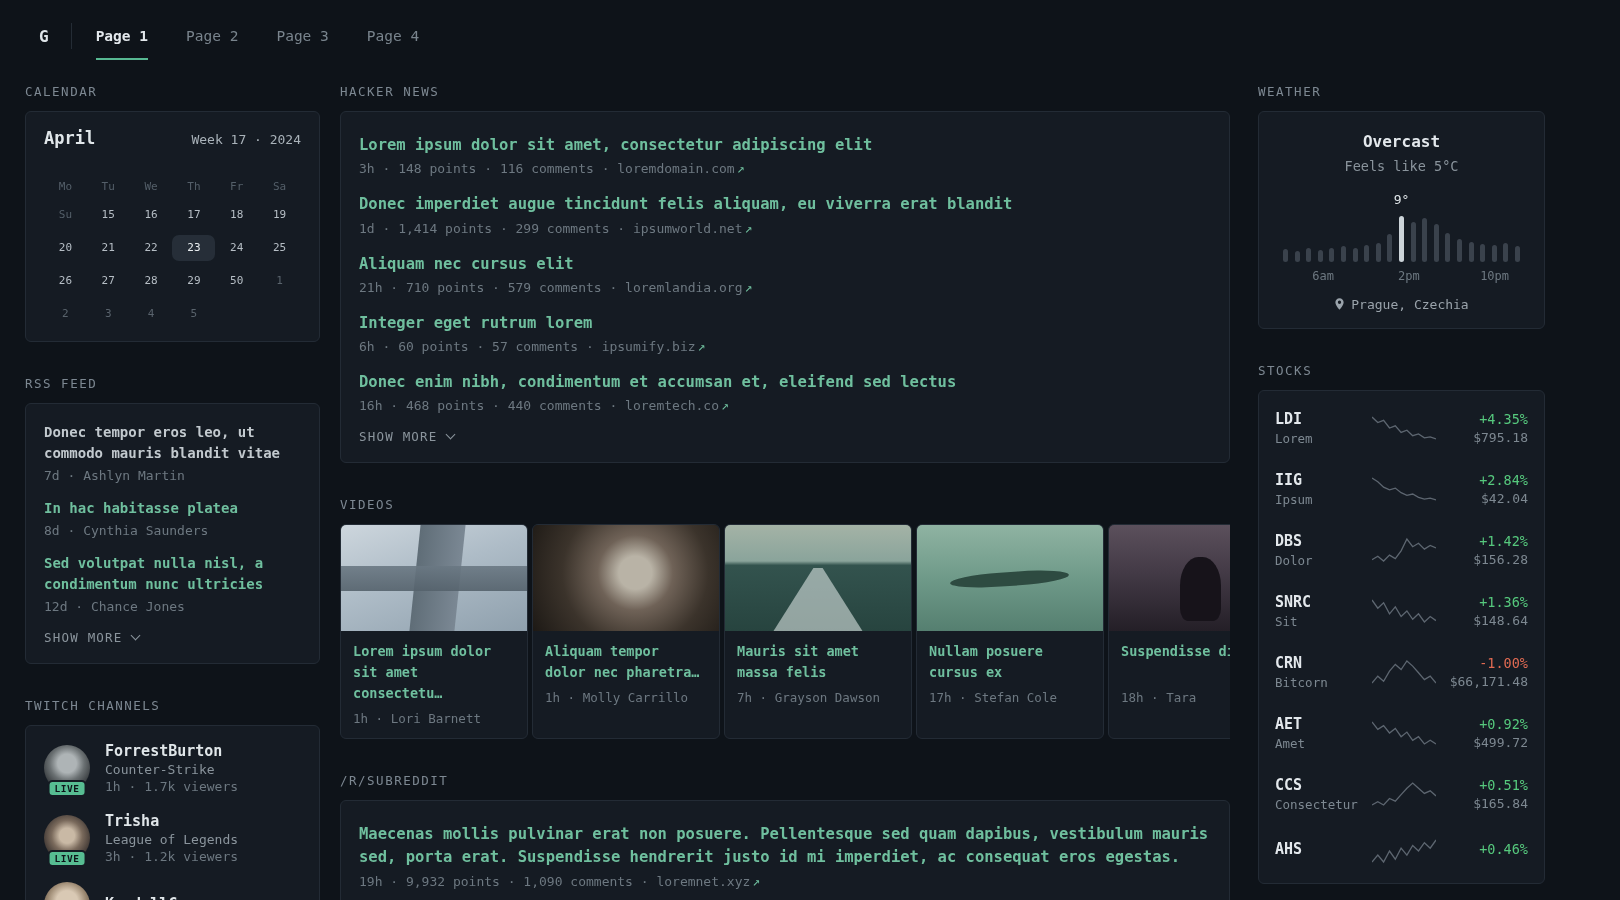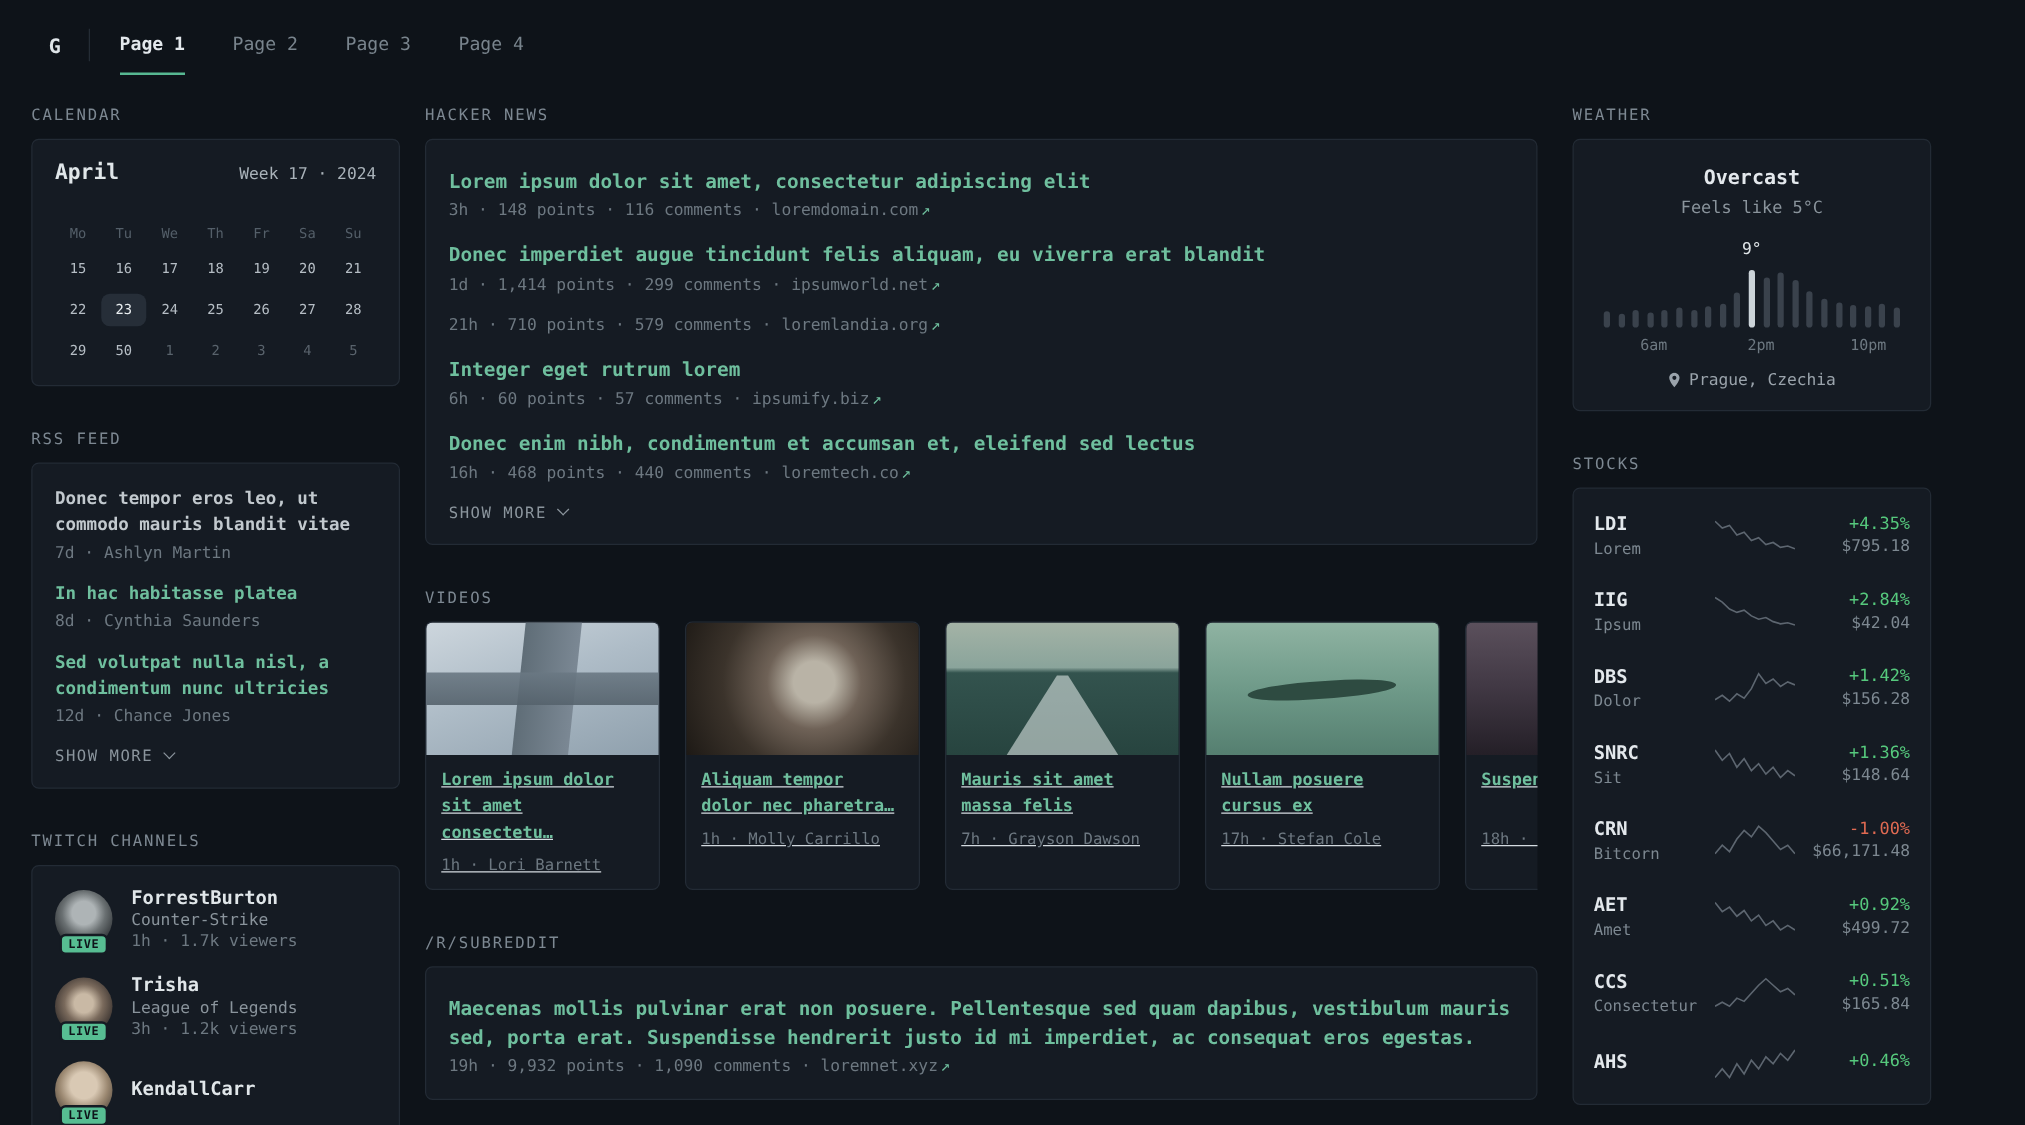--- a/index.html
+++ b/index.html
@@ -27,21 +27,21 @@
   .col-right { width:287px; flex:none; margin-left:8px; }
 
   .wtitle { font-size:12.5px; font-weight:normal; color:#7d8892; letter-spacing:1.5px; margin-bottom:12px; }
   .card { background:#151b23; border:1px solid #232b35; border-radius:6px; }
 
   
   .cal-card { padding:16px 18px 14px; }
   .cal-head { display:flex; justify-content:space-between; align-items:baseline; margin-bottom:32px; }
   .cal-month { font-size:17px; font-weight:bold; color:#e0e6e9; }
   .cal-meta { font-size:13px; color:#a9b2b9; }
-  .cal-grid { display:grid; grid-template-columns:repeat(7,1fr); row-gap:7px; text-align:center; align-items:center; }
+  .cal-grid { display:grid; grid-template-columns:repeat(6,1fr); row-gap:7px; text-align:center; align-items:center; }
   .cal-dow { font-size:11px; color:#545f69; padding-bottom:2px; }
   .cal-day { font-size:11px; color:#b6bec5; height:26px; line-height:26px; border-radius:7px; }
   .cal-day.sel { background:#262e38; color:#e8edef; }
   .cal-day.dim { color:#59636c; }
 
   
   .feed-card { padding:18px; }
   .feed-item + .feed-item { margin-top:15px; }
   .item-title { display:block; color:#6fbf9e; font-size:14px; font-weight:bold; line-height:1.5; cursor:pointer; text-decoration:none; }
   .item-title.muted { color:#c2c9ce; }
@@ -61,21 +61,21 @@
   .avatar { width:46px; height:46px; border-radius:50%; position:relative; flex:none; }
   .avatar-0 { background:radial-gradient(circle at 50% 40%, #aeb4b6 0 26%, #6a7072 48%, #34383b 75%, #202326 100%); }
   .avatar-1 { background:radial-gradient(circle at 50% 45%, #c9b9a5 0 22%, #7a6a5c 45%, #3a3330 75%, #1f1c1a 100%); }
   .avatar-2 { background:radial-gradient(circle at 50% 42%, #d9c9b4 0 30%, #9a8770 55%, #4a4138 85%); }
   .live { position:absolute; left:50%; transform:translateX(-50%); bottom:-6px; background:#57bd92; color:#0e1319; border:2px solid #151b23; border-radius:5px; font-size:9.5px; font-weight:bold; letter-spacing:.5px; padding:1px 5px; }
   .tw-name { font-size:15px; font-weight:bold; color:#e0e6e9; }
   .tw-cat { font-size:13px; color:#8a949c; margin-top:2px; }
   .tw-meta { font-size:13px; color:#6d7881; margin-top:2px; }
 
   
-  .videos-row { display:flex; gap:20px; overflow:hidden;text-decoration:underline; }
+  .videos-row { display:flex; gap:4px; overflow:hidden; }
   .video-card { width:188px; flex:none; background:#151b23; border:1px solid #232b35; border-radius:6px; overflow:hidden; cursor:pointer; }
   .thumb { height:106px; position:relative; }
   .thumb-0 { background:linear-gradient(160deg,#cdd6dd 0%,#aebcc7 45%,#8fa0ad 100%); }
   .thumb-0::before { content:''; position:absolute; left:40%; top:0; width:24%; height:100%; background:linear-gradient(90deg,#5f6d77,#7b8894); transform:skewX(-6deg); }
   .thumb-0::after { content:''; position:absolute; top:38%; left:0; width:100%; height:24%; background:linear-gradient(180deg,#6a7883,#55626c); opacity:.9; }
   .thumb-1 { background:radial-gradient(circle at 55% 45%, #b9b3a6 0 14%, #6f6257 32%, #3b332b 62%, #1d1915 100%); }
   .thumb-2 { background:linear-gradient(180deg,#a4b3a6 0%,#8aa49b 34%,#33534e 38%,#27443f 100%); }
   .thumb-2::before { content:''; position:absolute; bottom:0; left:26%; width:48%; height:60%; clip-path:polygon(45% 0,55% 0,100% 100%,0 100%); background:rgba(235,243,240,.55); }
   .thumb-3 { background:linear-gradient(180deg,#8fb3a2 0%,#6f9a89 50%,#557f70 100%); }
   .thumb-3::before { content:''; position:absolute; left:18%; top:44%; width:64%; height:13%; background:#2e4b41; border-radius:50%/60%; transform:rotate(-4deg); }
@@ -237,20 +237,21 @@
         <div class="card feed-card hn-card">
           <div class="feed-item">
             <a class="item-title">Lorem ipsum dolor sit amet, consectetur adipiscing elit</a>
             <div class="item-meta"><span>3h · 148 points · 116 comments · loremdomain.com</span><span class="arrow">↗</span></div>
           </div>
           <div class="feed-item">
             <a class="item-title">Donec imperdiet augue tincidunt felis aliquam, eu viverra erat blandit</a>
             <div class="item-meta"><span>1d · 1,414 points · 299 comments · ipsumworld.net</span><span class="arrow">↗</span></div>
           </div>
           <div class="feed-item">
+            <a class="item-title">Aliquam nec cursus elit</a>
             <div class="item-meta"><span>21h · 710 points · 579 comments · loremlandia.org</span><span class="arrow">↗</span></div>
           </div>
           <div class="feed-item">
             <a class="item-title">Integer eget rutrum lorem</a>
             <div class="item-meta"><span>6h · 60 points · 57 comments · ipsumify.biz</span><span class="arrow">↗</span></div>
           </div>
           <div class="feed-item">
             <a class="item-title">Donec enim nibh, condimentum et accumsan et, eleifend sed lectus</a>
             <div class="item-meta"><span>16h · 468 points · 440 comments · loremtech.co</span><span class="arrow">↗</span></div>
           </div>

